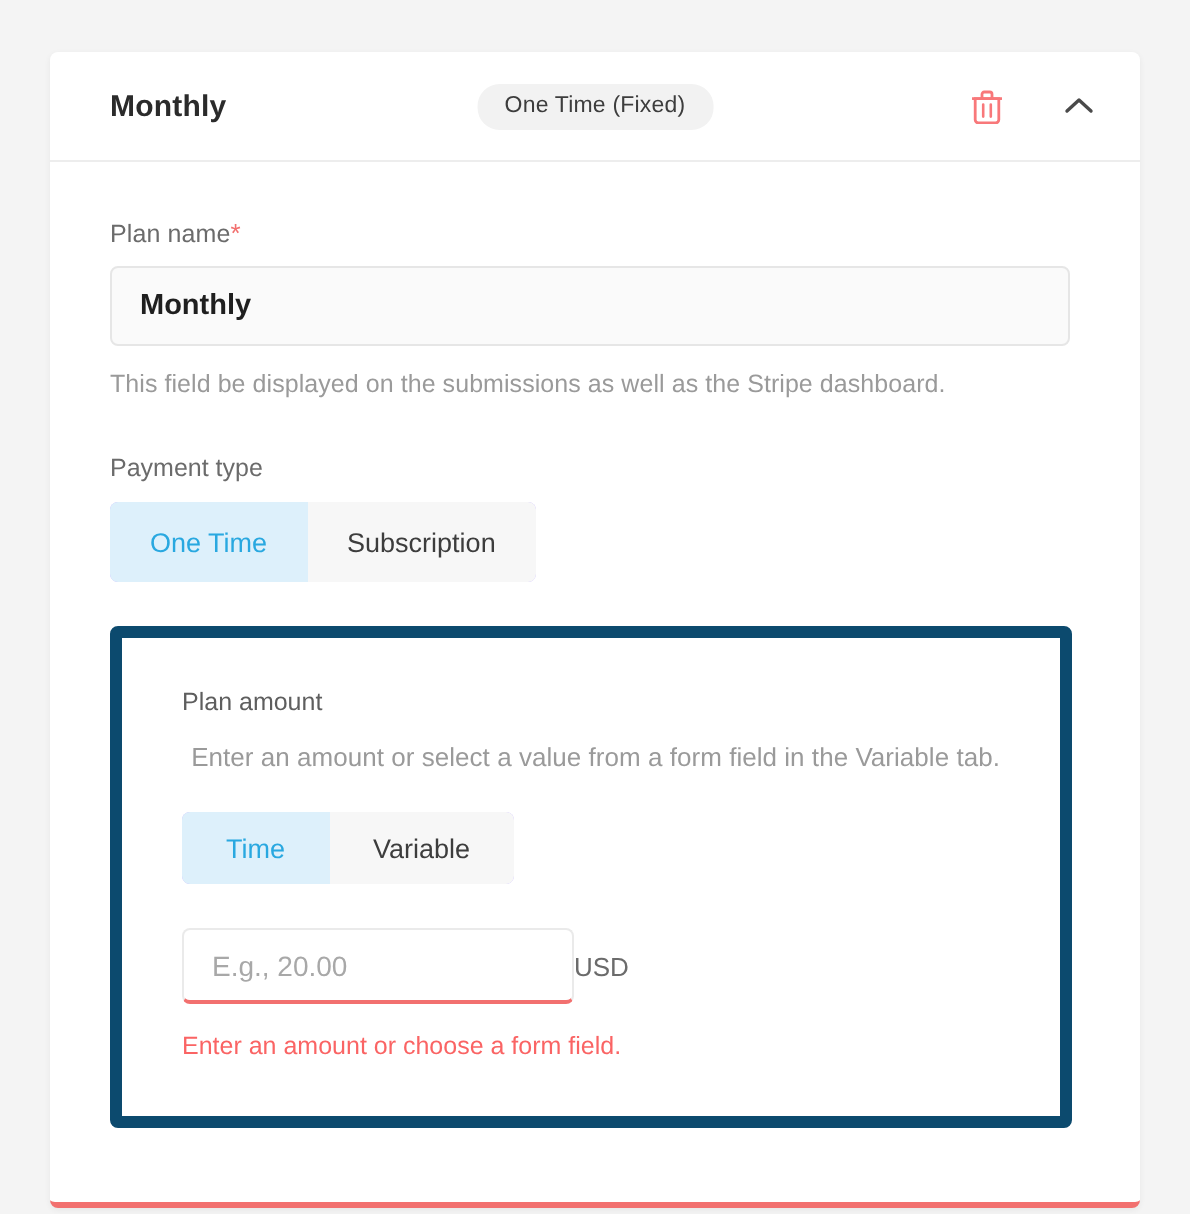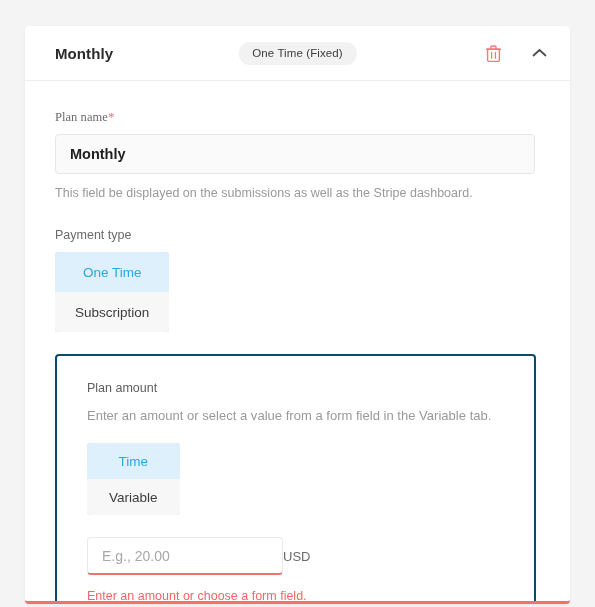--- a/index.html
+++ b/index.html
@@ -117,21 +117,20 @@
   
   .plan-body {
     padding: 28px 30px 0 30px;
   }
 
   .field-label {
     font-size: 12.5px;
     color: #6b6b6b;
     margin-bottom: 9px;
     letter-spacing: 0.05px;
-    font-family: Liberation Serif, serif;
   }
   .req-star { color: #f2706f; font-size: 13px; }
 
   .text-input {
     display: block;
     width: 480px;
     height: 40px;
     background: #fafafa;
     border: 1px solid #e6e6e6;
     border-radius: 4px;
@@ -156,21 +155,20 @@
     color: #6b6b6b;
     margin-bottom: 10px;
   }
 
   
   .segmented {
     display: inline-flex;
     border-radius: 4px;
     overflow: hidden;
     background: #c4b5fd;
-    flex-direction: column;
   }
   .seg {
     font-size: 13.5px;
     color: #3d3d3d;
     background: #f7f7f7;
     padding: 0 20px;
     height: 40px;
     display: flex;
     align-items: center;
     justify-content: center;
@@ -181,35 +179,36 @@
   }
   .seg.selected {
     background: #ddf0fb;
     color: #29a8e0;
   }
 
   
   .amount-card {
     margin-top: 22px;
     width: 481px;
-    border: 2px solid #0c4a6e;
+    border: 6px solid #0c4a6e;
     border-radius: 4px;
     padding: 25px 30px 28px 30px;
     background: #ffffff;
   }
   .amount-title {
     font-size: 12.5px;
     color: #5e5e5e;
     margin-bottom: 13px;
   }
   .amount-desc {
     font-size: 13px;
     color: #9a9a9a;
     margin-bottom: 20px;
     letter-spacing: 0.02px;
+    text-align: right;
   }
   .seg-small .seg { height: 36px; font-size: 13.5px; padding: 0 22px; }
 
   .amount-row {
     display: flex;
     align-items: center;
     margin-top: 22px;
   }
   .amount-input {
     width: 196px;

